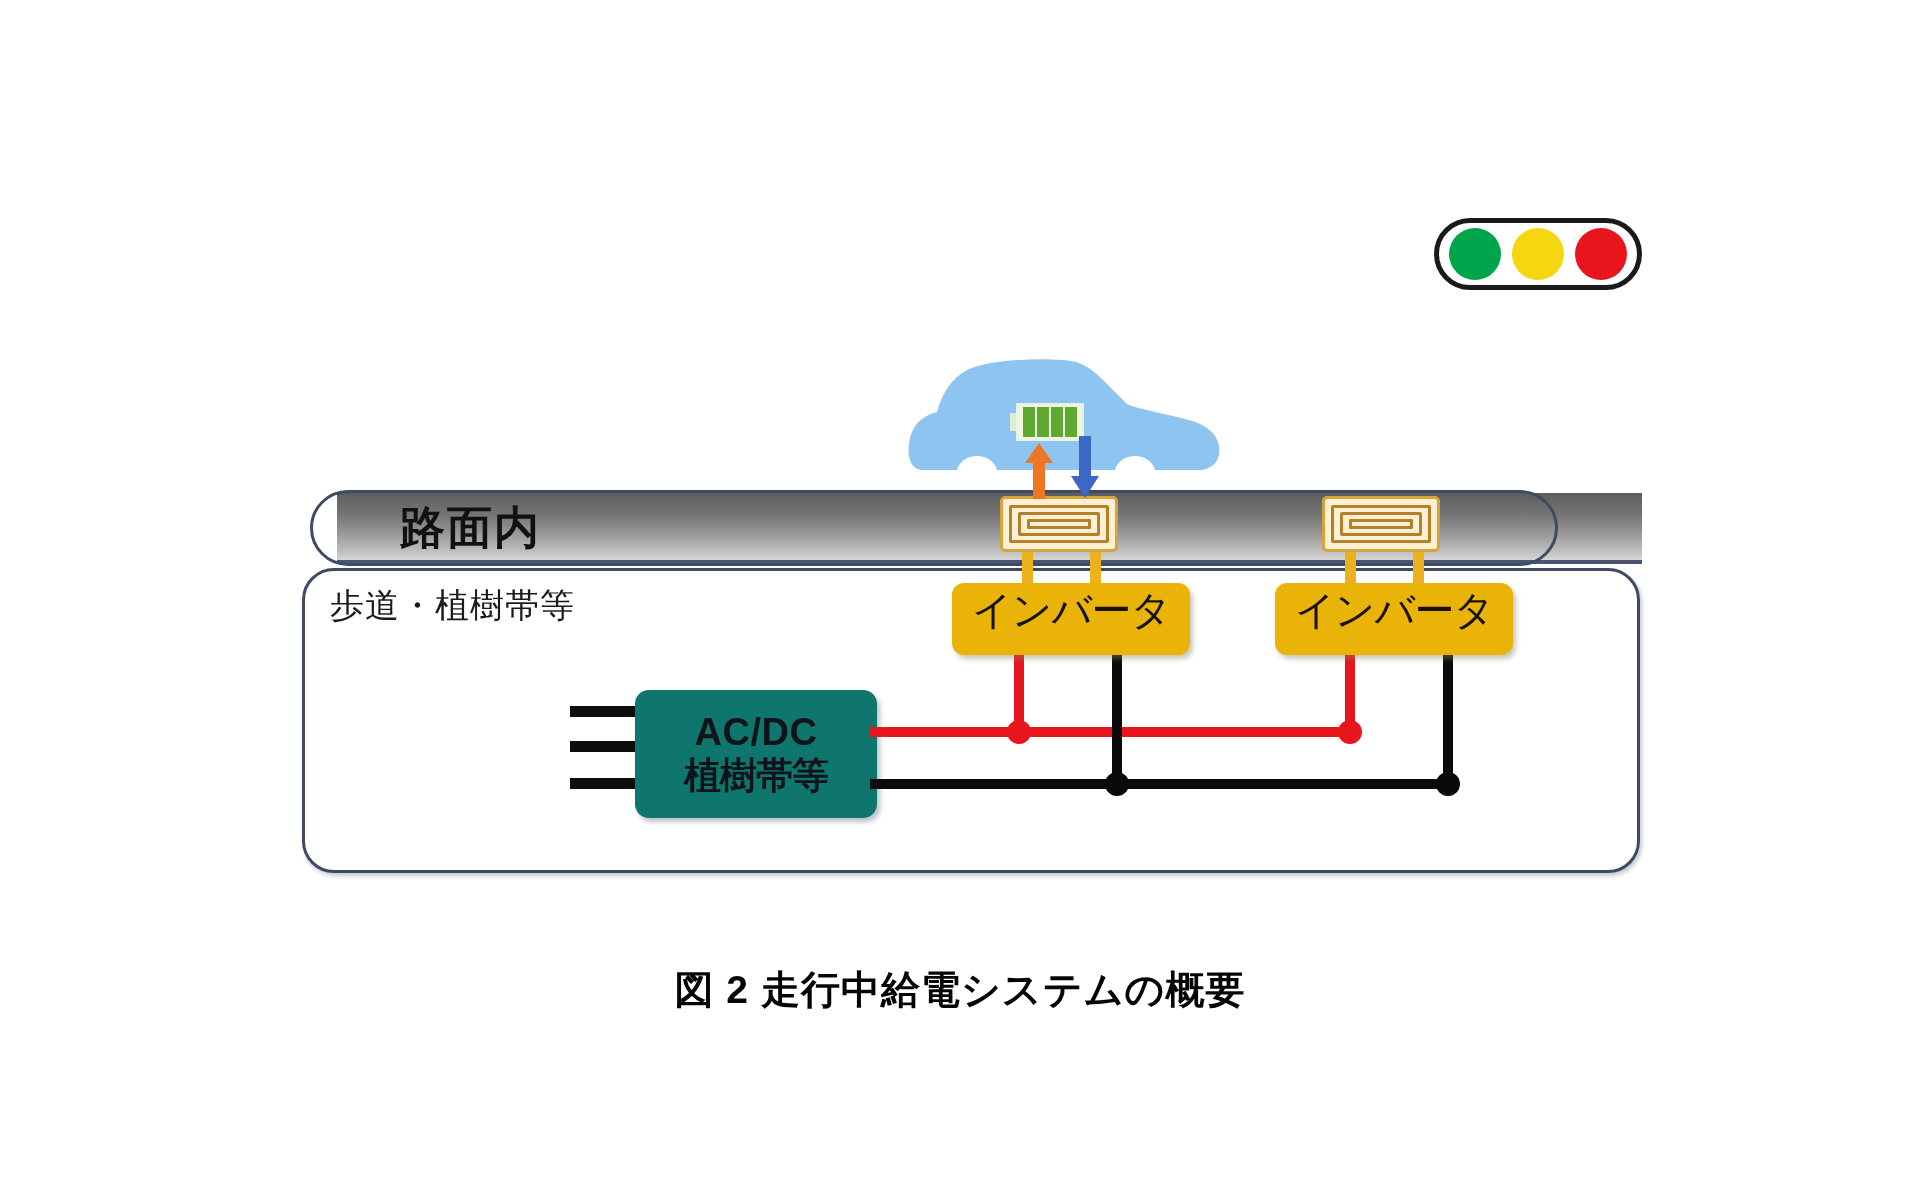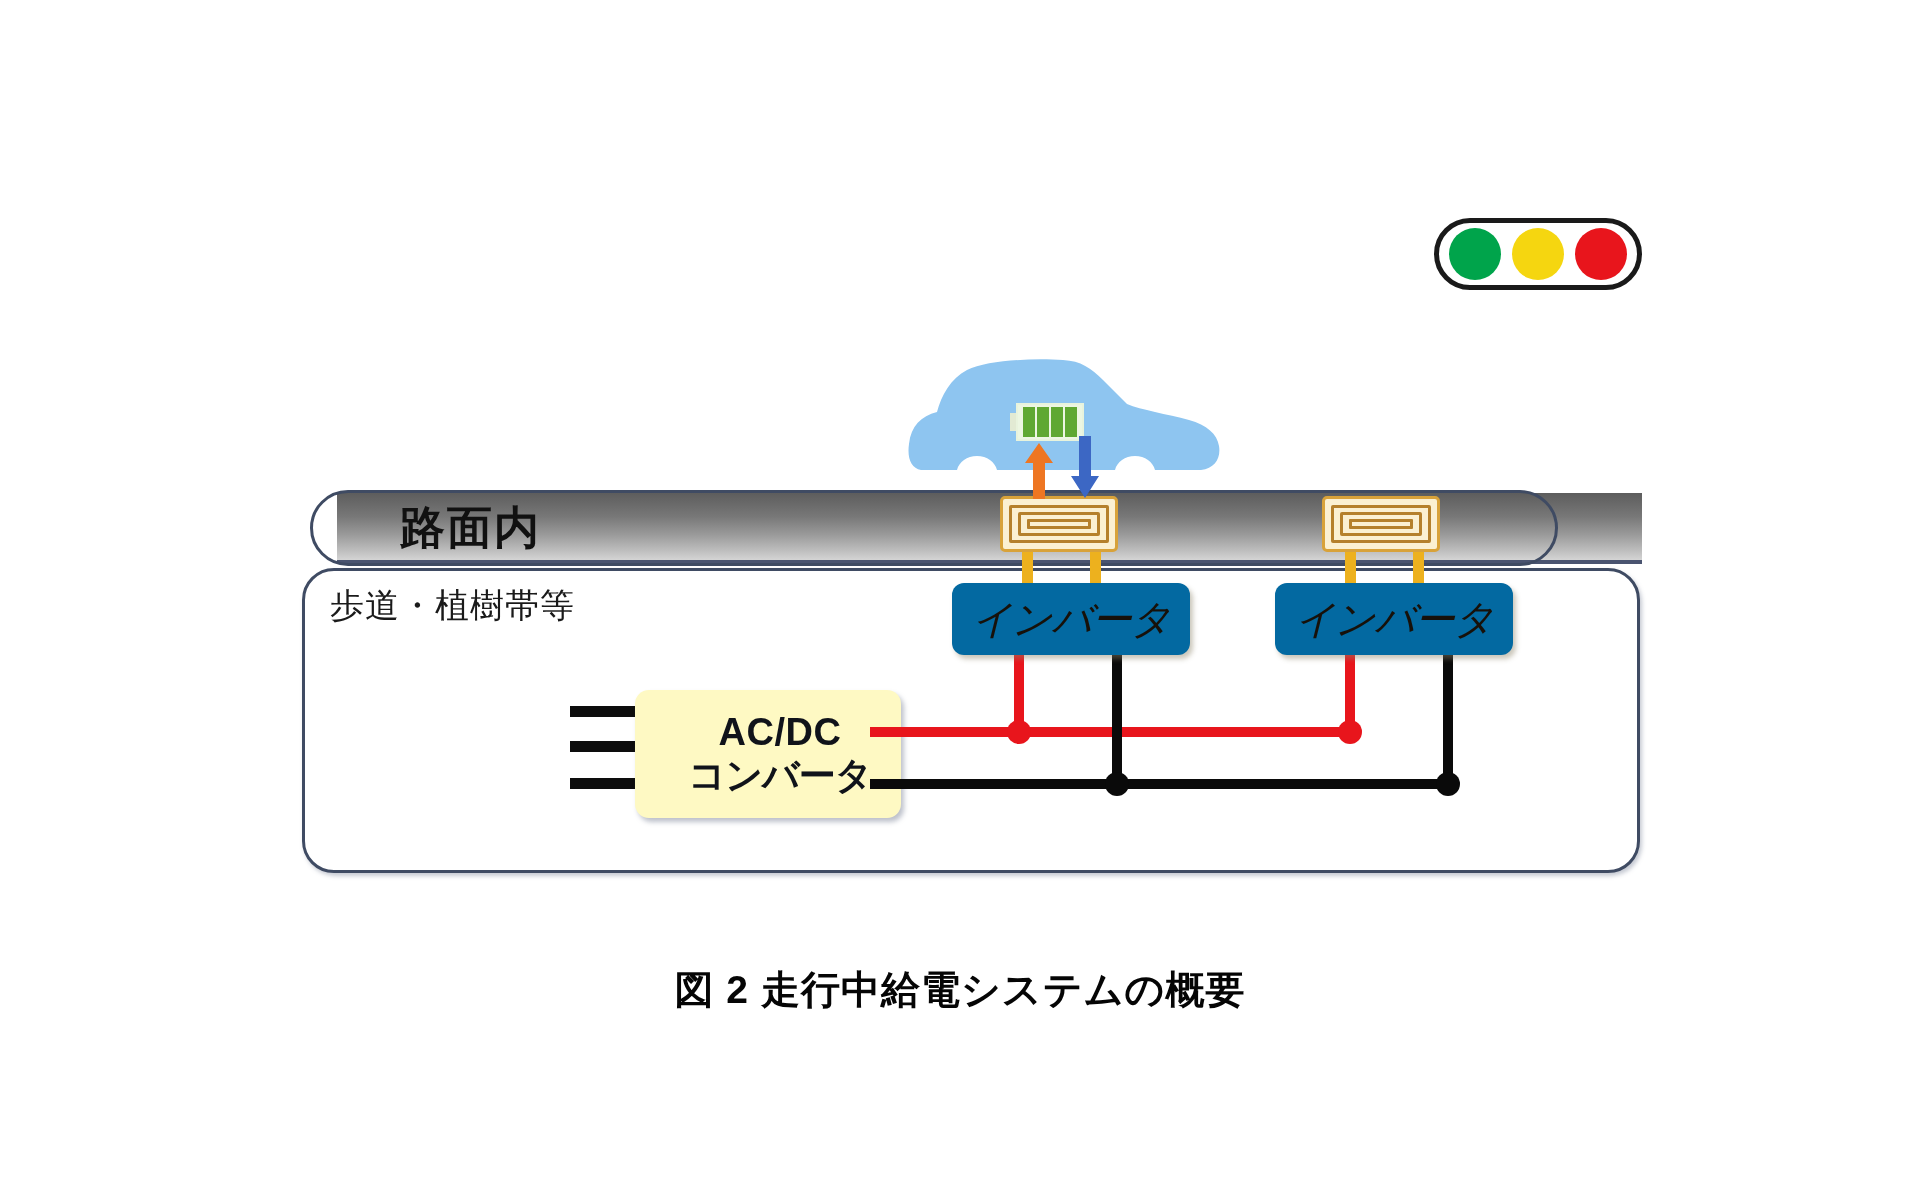--- a/index.html
+++ b/index.html
@@ -142,28 +142,27 @@
   .phase-bar.b2 { top: 35px; }
   .phase-bar.b3 { top: 72px; }
 
   
   .acdc-box {
     position: absolute;
     left: 635px;
     top: 690px;
     width: 242px;
     height: 128px;
-    background: #fef9c3;
+    background: #0f766e;
     border-radius: 14px;
     box-shadow: 3px 4px 5px rgba(90,100,125,0.4);
     display: flex;
     flex-direction: column;
     align-items: center;
     justify-content: center;
-    padding-left: 24px;
   }
   .acdc-line1 {
     font-size: 38px;
     font-weight: 700;
     color: #10131a;
     line-height: 44px;
     letter-spacing: 0.5px;
   }
   .acdc-line2 {
     font-size: 37px;
@@ -206,27 +205,25 @@
     border-radius: 50%;
   }
   .junction.red { background: #e8151c; }
   .junction.black { background: #0a0a0a; }
 
   
   .inverter {
     position: absolute;
     width: 238px;
     height: 72px;
-    background: #0369a1;
+    background: #eab308;
     border-radius: 12px;
     box-shadow: 3px 4px 5px rgba(140,130,105,0.45);
     display: flex;
-    align-items: center;
     justify-content: center;
-    font-style: italic;
   }
   .inverter span {
     font-size: 40px;
     font-weight: 500;
     color: #17110a;
     letter-spacing: -1px;
     white-space: nowrap;
   }
 
   
@@ -340,21 +337,21 @@
 
 
   <div class="phase-bars">
     <div class="phase-bar b1"></div>
     <div class="phase-bar b2"></div>
     <div class="phase-bar b3"></div>
   </div>
 
   <div class="acdc-box">
     <div class="acdc-line1">AC/DC</div>
-    <div class="acdc-line2">コンバータ</div>
+    <div class="acdc-line2">植樹帯等</div>
   </div>
 
   <div class="wire-red-bus"></div>
 
   <div class="wire-black-bus"></div>
 
   <div class="wire-v red" style="left:1014px; top:654px; height:80px;"></div>
 
   <div class="wire-v black" style="left:1112px; top:654px; height:132px;"></div>
 

